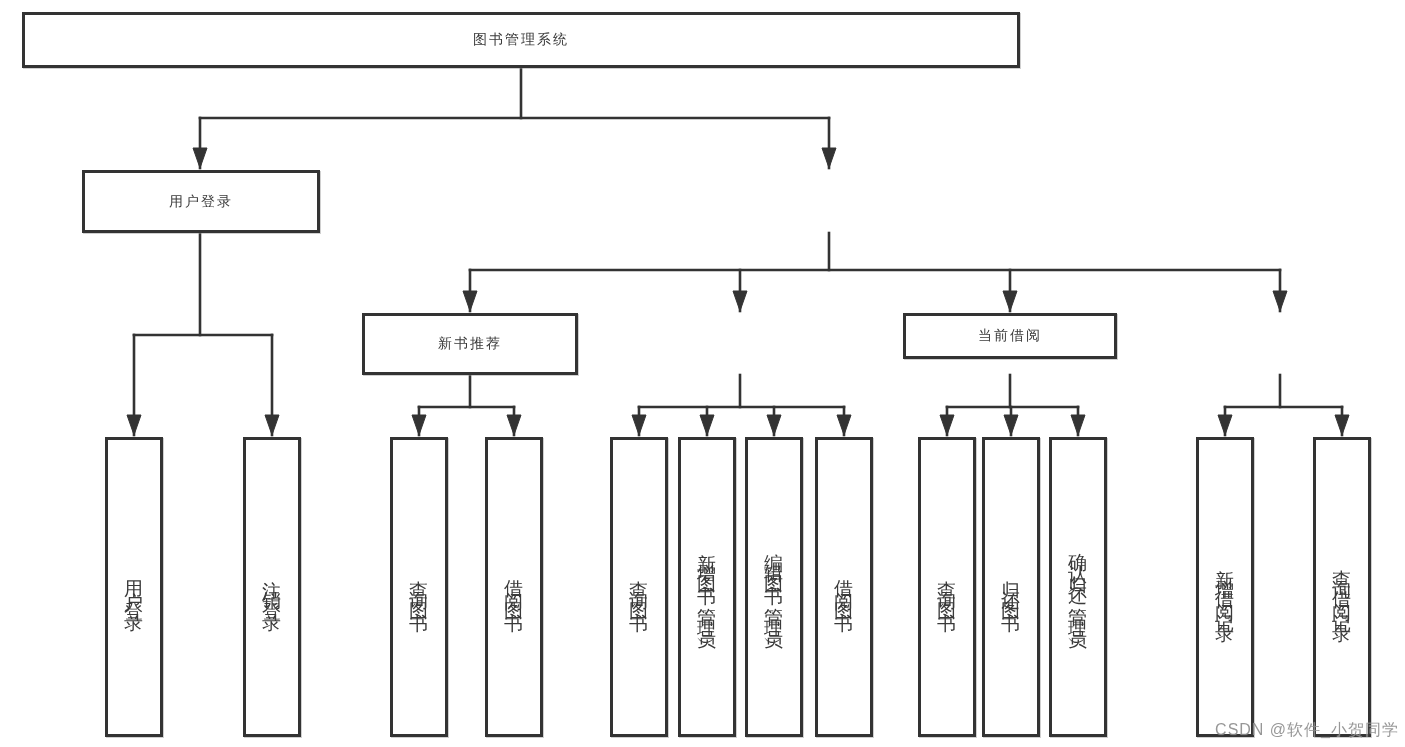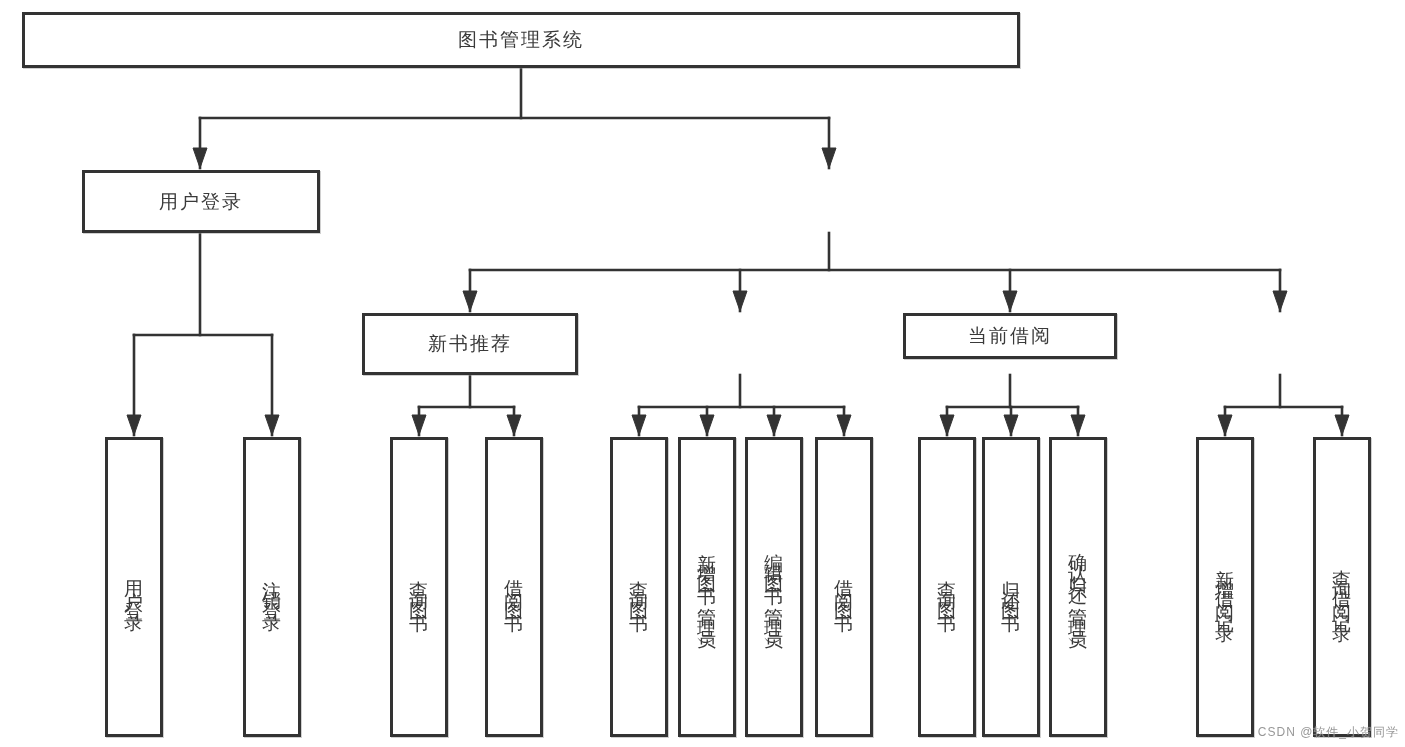--- a/index.html
+++ b/index.html
@@ -15,37 +15,37 @@
     position:absolute;
     box-sizing:border-box;
     background:#ffffff;
     border:3px solid #333333;
     box-shadow:1px 1px 0 rgba(150,150,150,0.45);
     display:flex;align-items:center;justify-content:center;
     z-index:2;
     color:#3a3a3a;
   }
   .box.h span{
-    font-size:19px;
+    font-size:14px;
     letter-spacing:2px;
     white-space:nowrap;
   }
   .box.v span{
     writing-mode:vertical-rl;
     text-orientation:mixed;
     font-size:19px;
     letter-spacing:11px;
     line-height:1;
     white-space:nowrap;
   }
   #watermark{
     position:absolute;
     right:6px;bottom:6px;
     z-index:3;
-    font-size:12px;
+    font-size:16px;
     color:rgba(125,125,125,0.8);
     letter-spacing:1px;
     text-shadow:0 0 1px rgba(255,255,255,0.6);
     margin-top:36px;
   }
 </style>
 </head>
 <body>
 
 <div id="canvas">

